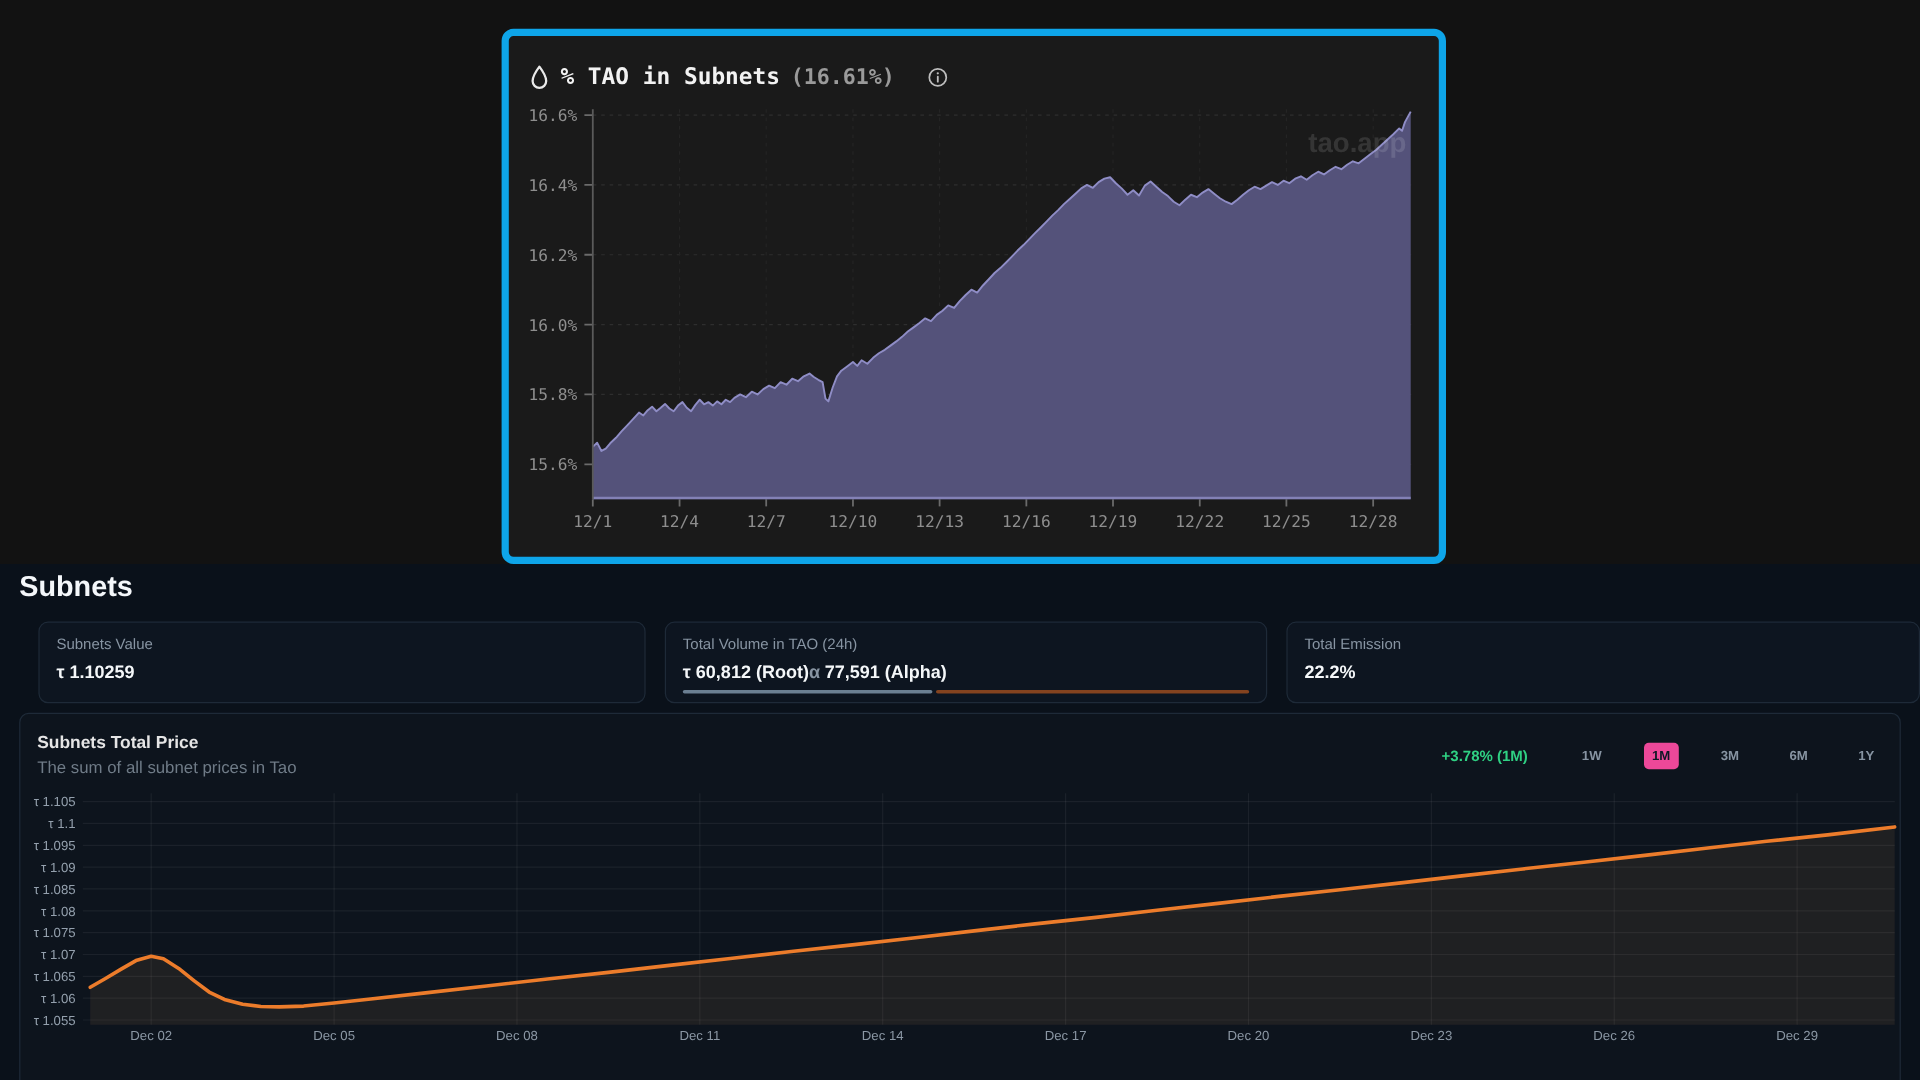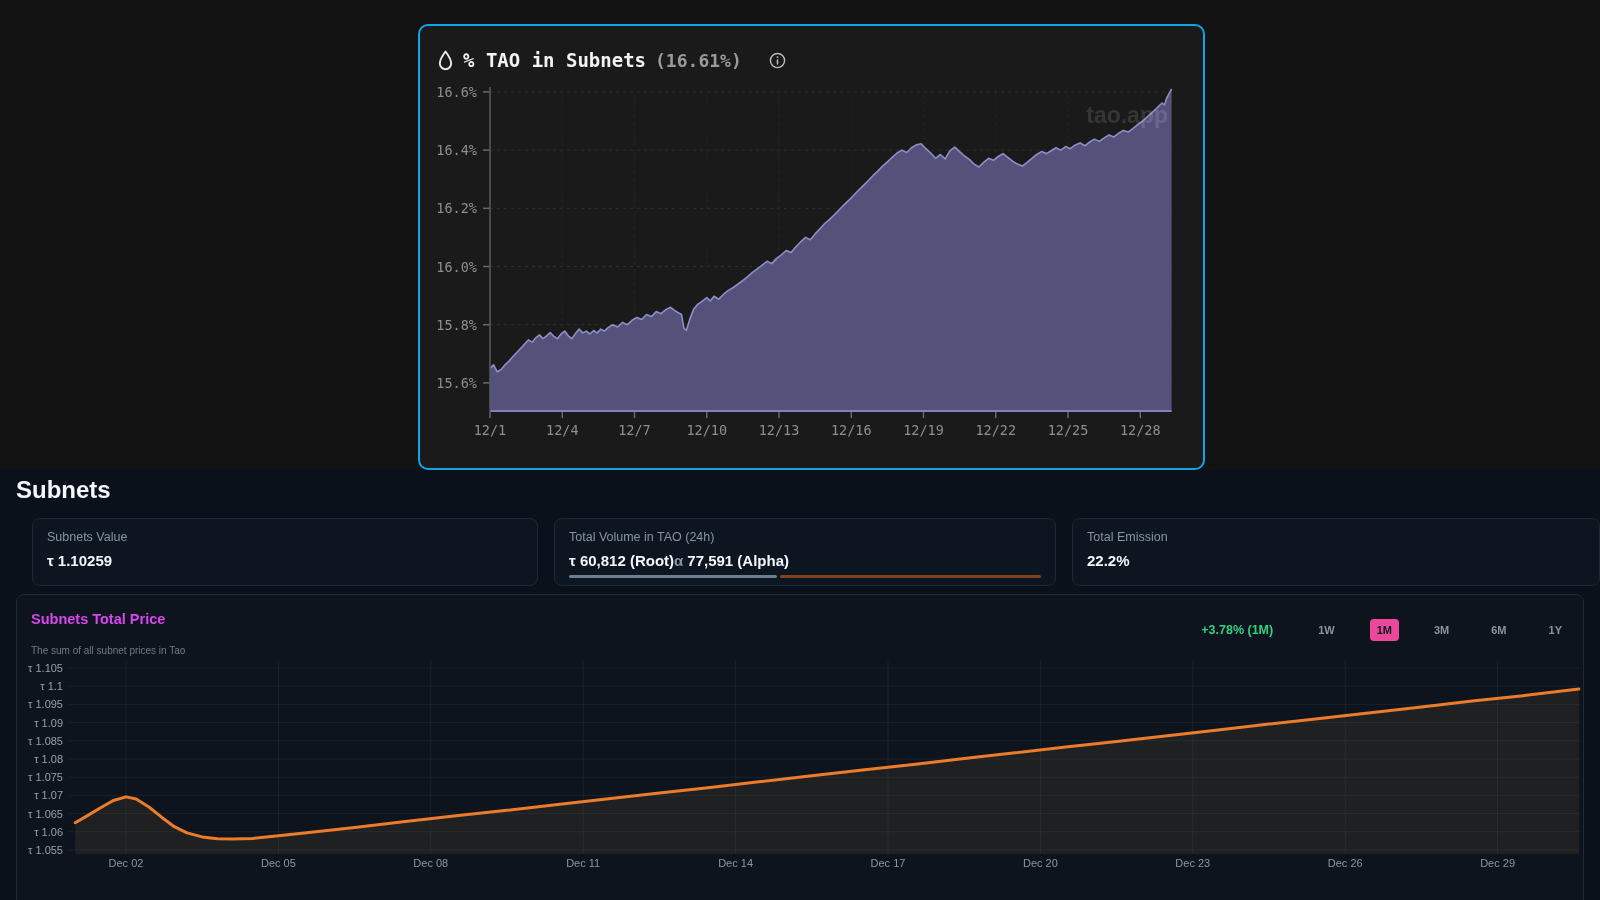--- a/index.html
+++ b/index.html
@@ -1,21 +1,21 @@
 <!DOCTYPE html>
 <html><head>
 <meta charset="utf-8">
 <style>
   html,body{margin:0;padding:0;}
   body{width:1600px;height:900px;overflow:hidden;background:#0a111a;
        font-family:"Liberation Sans",sans-serif;position:relative;}
   
   .top-section{position:absolute;left:0;top:0;width:1600px;height:470px;background:#121212;}
   .chart-card{position:absolute;left:418px;top:24px;width:787px;height:446px;
-              background:#1a1a1a;border:2px solid #0ea5e9;border-radius:10px;box-sizing:border-box;padding-left:40px;}
+              background:#1a1a1a;border:6px solid #0ea5e9;border-radius:10px;box-sizing:border-box;padding-left:40px;}
   .card-header{position:absolute;left:17px;top:21px;height:26px;display:flex;align-items:center;gap:9px;z-index:3;}
   .t-title{font-family:"DejaVu Sans Mono",monospace;font-weight:bold;font-size:19px;color:#f2f2f2;white-space:pre;}
   .t-value{font-family:"DejaVu Sans Mono",monospace;font-weight:bold;font-size:18px;color:#9a9a9a;}
   .icon-wrap{display:flex;align-items:center;}
   .info-wrap{margin-left:18px;cursor:pointer;}
   #tao-share-chart{position:absolute;left:0;top:0;}
   
   .bottom-section{position:absolute;left:0;top:470px;width:1600px;height:430px;background:#0a111a;}
   .section-heading{position:absolute;left:16px;top:6px;font-size:24px;font-weight:bold;color:#f4f7fa;}
   .stat-card{position:absolute;top:48px;height:68px;background:#0d1520;border:1px solid #1e2a38;
@@ -23,22 +23,22 @@
   .stat-label{position:absolute;left:14px;top:11px;font-size:12.5px;color:#8794a2;}
   .stat-value{position:absolute;left:14px;top:33px;font-size:15px;font-weight:bold;color:#f4f7f9;}
   .vol-values{position:absolute;left:14px;right:14px;top:33px;display:flex;
               font-size:15px;font-weight:bold;color:#f4f7f9;}
   .sym{color:#8794a2;font-weight:bold;margin-right:4px;}
   .vol-bar{position:absolute;left:14px;right:14px;bottom:7px;height:3px;display:flex;gap:3px;}
   .vol-bar .root{background:#6b7f92;border-radius:2px;height:3px;}
   .vol-bar .alpha{background:#84431f;border-radius:2px;height:3px;flex:1;}
   .price-card{position:absolute;left:16px;top:124px;width:1568px;height:320px;background:#0d141d;
               border:1px solid #1e2a38;border-radius:8px;box-sizing:border-box;}
-  .pc-title{position:absolute;left:14px;top:16px;font-size:14.5px;font-weight:bold;color:#d946ef;}
-  .pc-subtitle{position:absolute;left:14px;top:50px;font-size:10px;color:#6f7b87;}
+  .pc-title{position:absolute;left:14px;top:16px;font-size:14.5px;font-weight:bold;color:#e5e5e5;}
+  .pc-subtitle{position:absolute;left:14px;top:36px;font-size:14px;color:#6f7b87;}
   .pc-controls{position:absolute;right:14px;top:24px;display:flex;align-items:center;gap:28px;}
   .pc-change{font-size:12.5px;font-weight:bold;color:#2fd183;margin-right:10px;}
   .range-btn{font-size:11px;font-weight:bold;color:#8794a2;padding:5px 7px;border-radius:4px;cursor:pointer;}
   .range-btn.active{background:#ec4899;color:#0c1724;}
   #price-chart{position:absolute;left:0;top:56px;}
 </style>
 </head>
 <body>
 
 <div class="top-section">

